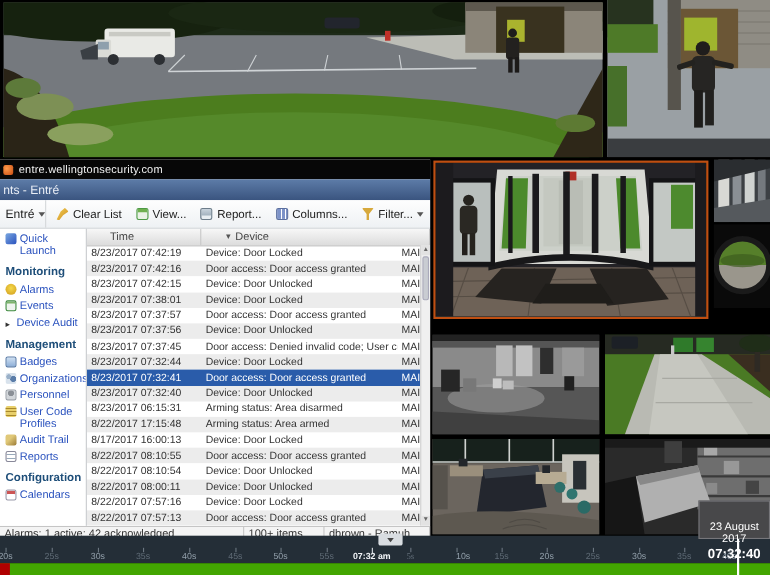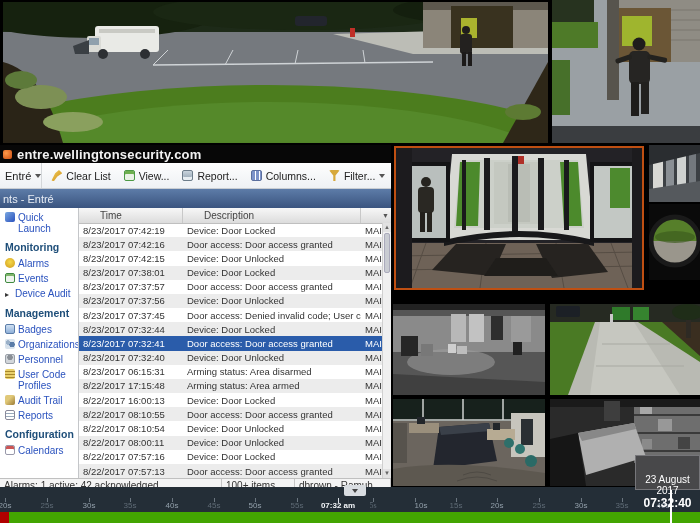--- a/index.html
+++ b/index.html
@@ -6,21 +6,21 @@
   body{width:700px;height:523px;position:relative;background:#000;overflow:hidden;
        font-family:"Liberation Sans",sans-serif;-webkit-font-smoothing:antialiased}
   .abs{position:absolute}
   .cam{position:absolute;overflow:hidden;background:#111}
   .cam svg{display:block;width:100%;height:100%}
 
   
   #app{left:0;top:145px;width:391px;height:347px;background:#fff;box-shadow:1px 1px 4px rgba(0,0,0,.8)}
   #titlebar{height:18px;background:#070707;display:flex;align-items:center;gap:5px;padding-left:3px}
   #titlebar .fav{width:9px;height:9px;border-radius:2px;background:radial-gradient(circle at 35% 35%,#ff9a4a,#c94d12)}
-  #titlebar .t{color:#f2f2f2;font-size:13px;font-weight:bold;letter-spacing:.2px}
+  #titlebar .t{color:#f2f2f2;font-size:10px;font-weight:normal;letter-spacing:.2px}
   #crumbbar{height:19px;background:linear-gradient(#5d7ca8,#3a547f);color:#e8edf5;font-size:11px;
             display:flex;align-items:center;padding-left:3px}
   #toolbar{height:25px;background:linear-gradient(#fefefe,#eef1f4);border-bottom:1px solid #c9cdd2;display:flex}
   #menucell{width:78px;display:flex;align-items:center;gap:4px;padding-left:5px;border-right:1px solid #d4d7da;
             font-size:11px;color:#222}
   .caret{width:0;height:0;border-left:3.5px solid transparent;border-right:3.5px solid transparent;border-top:4px solid #555}
   #tbtns{display:flex;align-items:center;gap:13px;padding-left:9px;font-size:10.5px;color:#222}
   .tbtn{display:flex;align-items:center;gap:4px;cursor:default;white-space:nowrap}
   .tico{width:11px;height:11px;border-radius:2px;display:inline-block}
   .tico[data-icon="clear-list-icon"]{background:linear-gradient(135deg,#f3d05a,#cf8f1e);clip-path:polygon(0 100%,35% 30%,70% 0,100% 30%,55% 60%,25% 100%)}
@@ -171,20 +171,23 @@
       <rect x="62" y="54" width="17" height="5" rx="2" fill="#23221f" transform="rotate(-18 79 54)"></rect>
     </g>
   </svg>
 </div>
 
 <div id="app" class="abs">
   <div id="titlebar">
     <span class="fav"></span>
     <span class="t">entre.wellingtonsecurity.com</span>
   </div>
+  <div id="crumbbar">
+    <span>nts - Entré</span>
+  </div>
   <div id="toolbar">
     <div id="menucell">
       <span>Entré</span>
       <span class="caret"></span>
     </div>
     <div id="tbtns">
         <div class="tbtn">
           <span class="tico" data-icon="clear-list-icon"></span>
           <span>Clear List</span>
         </div>
@@ -204,23 +207,20 @@
           <span class="tico" data-icon="filter-icon"></span>
           <span>Filter...</span>
           <span class="caret"></span>
         </div>
         <div class="tbtn">
           <span class="tico" data-icon="search-icon"></span>
           <span>Search</span>
         </div>
       </div>
   </div>
-  <div id="crumbbar">
-    <span>nts - Entré</span>
-  </div>
   <div id="content">
     <div id="sidebar">
         <div class="s-item">
           <span class="sico" data-icon="quick-launch-icon"></span>
           <span class="lbl">Quick Launch</span>
         </div>
         <div class="sec-h">Monitoring</div>
         <div class="s-item">
           <span class="sico" data-icon="alarms-icon"></span>
           <span class="lbl">Alarms</span>
@@ -262,23 +262,20 @@
         <div class="s-item">
           <span class="sico" data-icon="calendars-icon"></span>
           <span class="lbl">Calendars</span>
         </div>
       </div>
     <div id="tablewrap">
       <div id="thead">
         <div class="th col-time">
           <span>Time</span>
           </div>
-        <div class="th col-desc">
-          <span>Description</span>
-          </div>
         <div class="th col-dev">
           <span style="font-size:7px;color:#555">▼</span>
           <span>Device</span>
           </div>
       </div>
       <div id="tbody">
           <div class="row">
             <div class="cell col-time">8/23/2017 07:42:19</div>
             <div class="cell col-desc">Device: Door Locked</div>
             <div class="cell col-dev">MAIN DC</div>
@@ -332,21 +329,21 @@
             <div class="cell col-time">8/23/2017 06:15:31</div>
             <div class="cell col-desc">Arming status: Area disarmed</div>
             <div class="cell col-dev">MAIN DC</div>
           </div>
           <div class="row">
             <div class="cell col-time">8/22/2017 17:15:48</div>
             <div class="cell col-desc">Arming status: Area armed</div>
             <div class="cell col-dev">MAIN DC</div>
           </div>
           <div class="row">
-            <div class="cell col-time">8/22/2017 16:00:13</div>
+            <div class="cell col-time">8/17/2017 16:00:13</div>
             <div class="cell col-desc">Device: Door Locked</div>
             <div class="cell col-dev">MAIN DC</div>
           </div>
           <div class="row">
             <div class="cell col-time">8/22/2017 08:10:55</div>
             <div class="cell col-desc">Door access: Door access granted</div>
             <div class="cell col-dev">MAIN DC</div>
           </div>
           <div class="row">
             <div class="cell col-time">8/22/2017 08:10:54</div>

